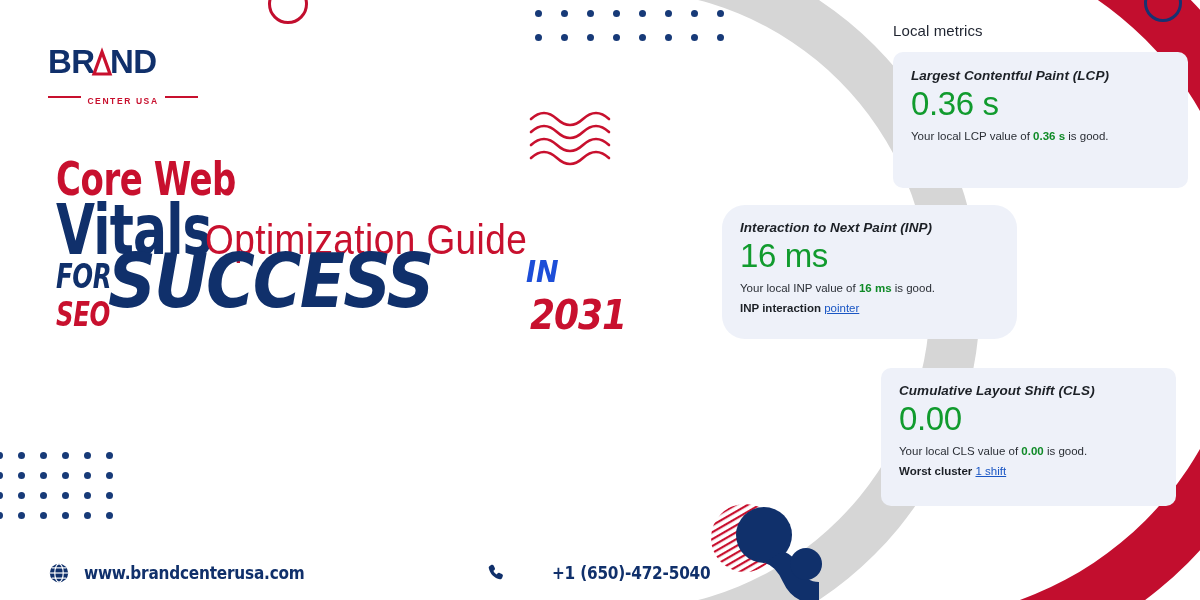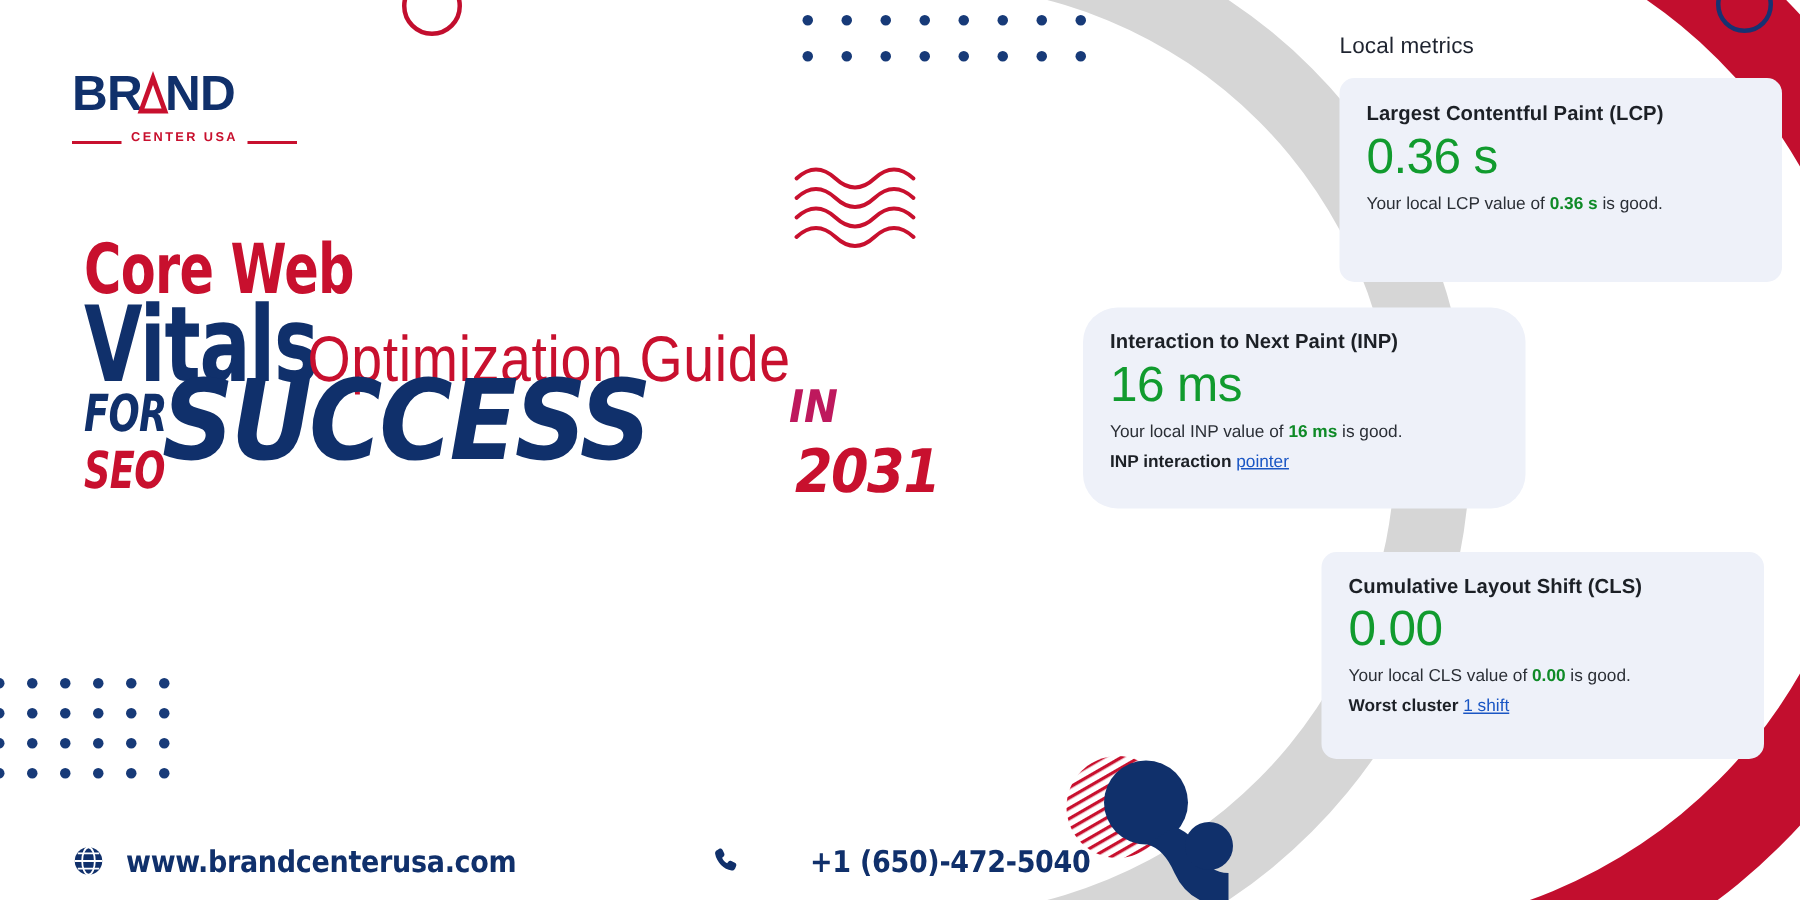--- a/index.html
+++ b/index.html
@@ -32,22 +32,22 @@
   .dotgrid { position:absolute; }
   .dotgrid span {
     position:absolute; width:7px; height:7px; border-radius:50%;
     background:#173a78;
   }
 
   
   .logo { position:absolute; left:48px; top:44px; width:150px; }
   .logo-mark { display:block; }
   .logo-sub {
-    display:flex; align-items:flex-end; gap:6px;
-    margin-top:6px;
+    display:flex; align-items:flex-start; gap:6px;
+    margin-top:16px;
   }
   .logo-sub .rule { flex:1; height:2px; background:#c8102e; }
   .logo-sub .txt {
     color:#c8102e; font-size:8.5px; letter-spacing:1.6px;
     font-weight:700; white-space:nowrap;
   }
 
   
   .headline { position:absolute; left:56px; top:158px; width:560px; }
   .hl-row { display:flex; align-items:baseline; white-space:nowrap; }
@@ -80,21 +80,21 @@
   }
   .hl-success {
     font-family:"DejaVu Sans Condensed","Liberation Sans Narrow","Liberation Sans",sans-serif;
     font-style:italic; font-weight:900; font-size:74px; line-height:0.86;
     color:#10306b; letter-spacing:-2px;
     transform:scaleX(0.86); transform-origin:left center;
   }
   .hl-in {
     font-family:"DejaVu Sans Condensed","Liberation Sans Narrow","Liberation Sans",sans-serif;
     font-style:italic; font-weight:900; font-size:30px;
-    color:#be185d;
+    color:#1d4ed8;
     transform:scaleX(0.8); transform-origin:left center;
   }
   .hl-seo {
     font-family:"DejaVu Sans Condensed","Liberation Sans Narrow","Liberation Sans",sans-serif;
     font-style:italic; font-weight:900; font-size:34px;
     color:#c8102e; letter-spacing:-0.5px;
     transform:scaleX(0.8); transform-origin:left center;
   }
   .hl-2026 {
     font-family:"DejaVu Sans Condensed","Liberation Sans Narrow","Liberation Sans",sans-serif;
@@ -117,20 +117,21 @@
     letter-spacing:0.1px;
   }
   .card {
     position:absolute;
     background:#eef1f9;
     border-radius:10px;
   }
   .card-title {
     font-size:13.5px; font-weight:700; color:#1c2026;
     letter-spacing:0.05px;
+    font-style:italic;
   }
   .card-value {
     font-size:33px; font-weight:400; color:#119b2e;
     line-height:1.18; margin-top:2px; letter-spacing:-0.4px;
   }
   .card-desc {
     font-size:11.5px; color:#2b2f36; margin-top:6px;
   }
   .card-desc b { color:#0f8a27; font-weight:700; }
   .card-extra {
@@ -142,24 +143,24 @@
 
   #card-lcp { left:893px; top:52px;  width:295px; height:136px; padding:16px 18px; }
   #card-inp { left:722px; top:205px; width:295px; height:134px; padding:15px 18px;border-radius:23px; }
   #card-cls { left:881px; top:368px; width:295px; height:138px; padding:15px 18px; }
 
   
   .footer-item {
     position:absolute; display:flex; align-items:center; gap:14px;
   }
   #footer-web   { left:48px;  top:562px; }
-  #footer-phone { left:474px; top:562px;gap:46px; }
+  #footer-phone { left:486px; top:562px;gap:46px; }
   .footer-text {
     font-family:"DejaVu Sans Condensed","Liberation Sans Narrow","Liberation Sans",sans-serif;
-    font-size:20px; font-weight:700; color:#10306b; letter-spacing:-0.2px;
+    font-size:17px; font-weight:700; color:#10306b; letter-spacing:-0.2px;
   }
   .ficon { display:block; }
 </style>
 </head>
 <body>
 
 <div class="decor">
 
   <svg class="decor-svg" width="1200" height="600" viewBox="0 0 1200 600">
     <defs>

